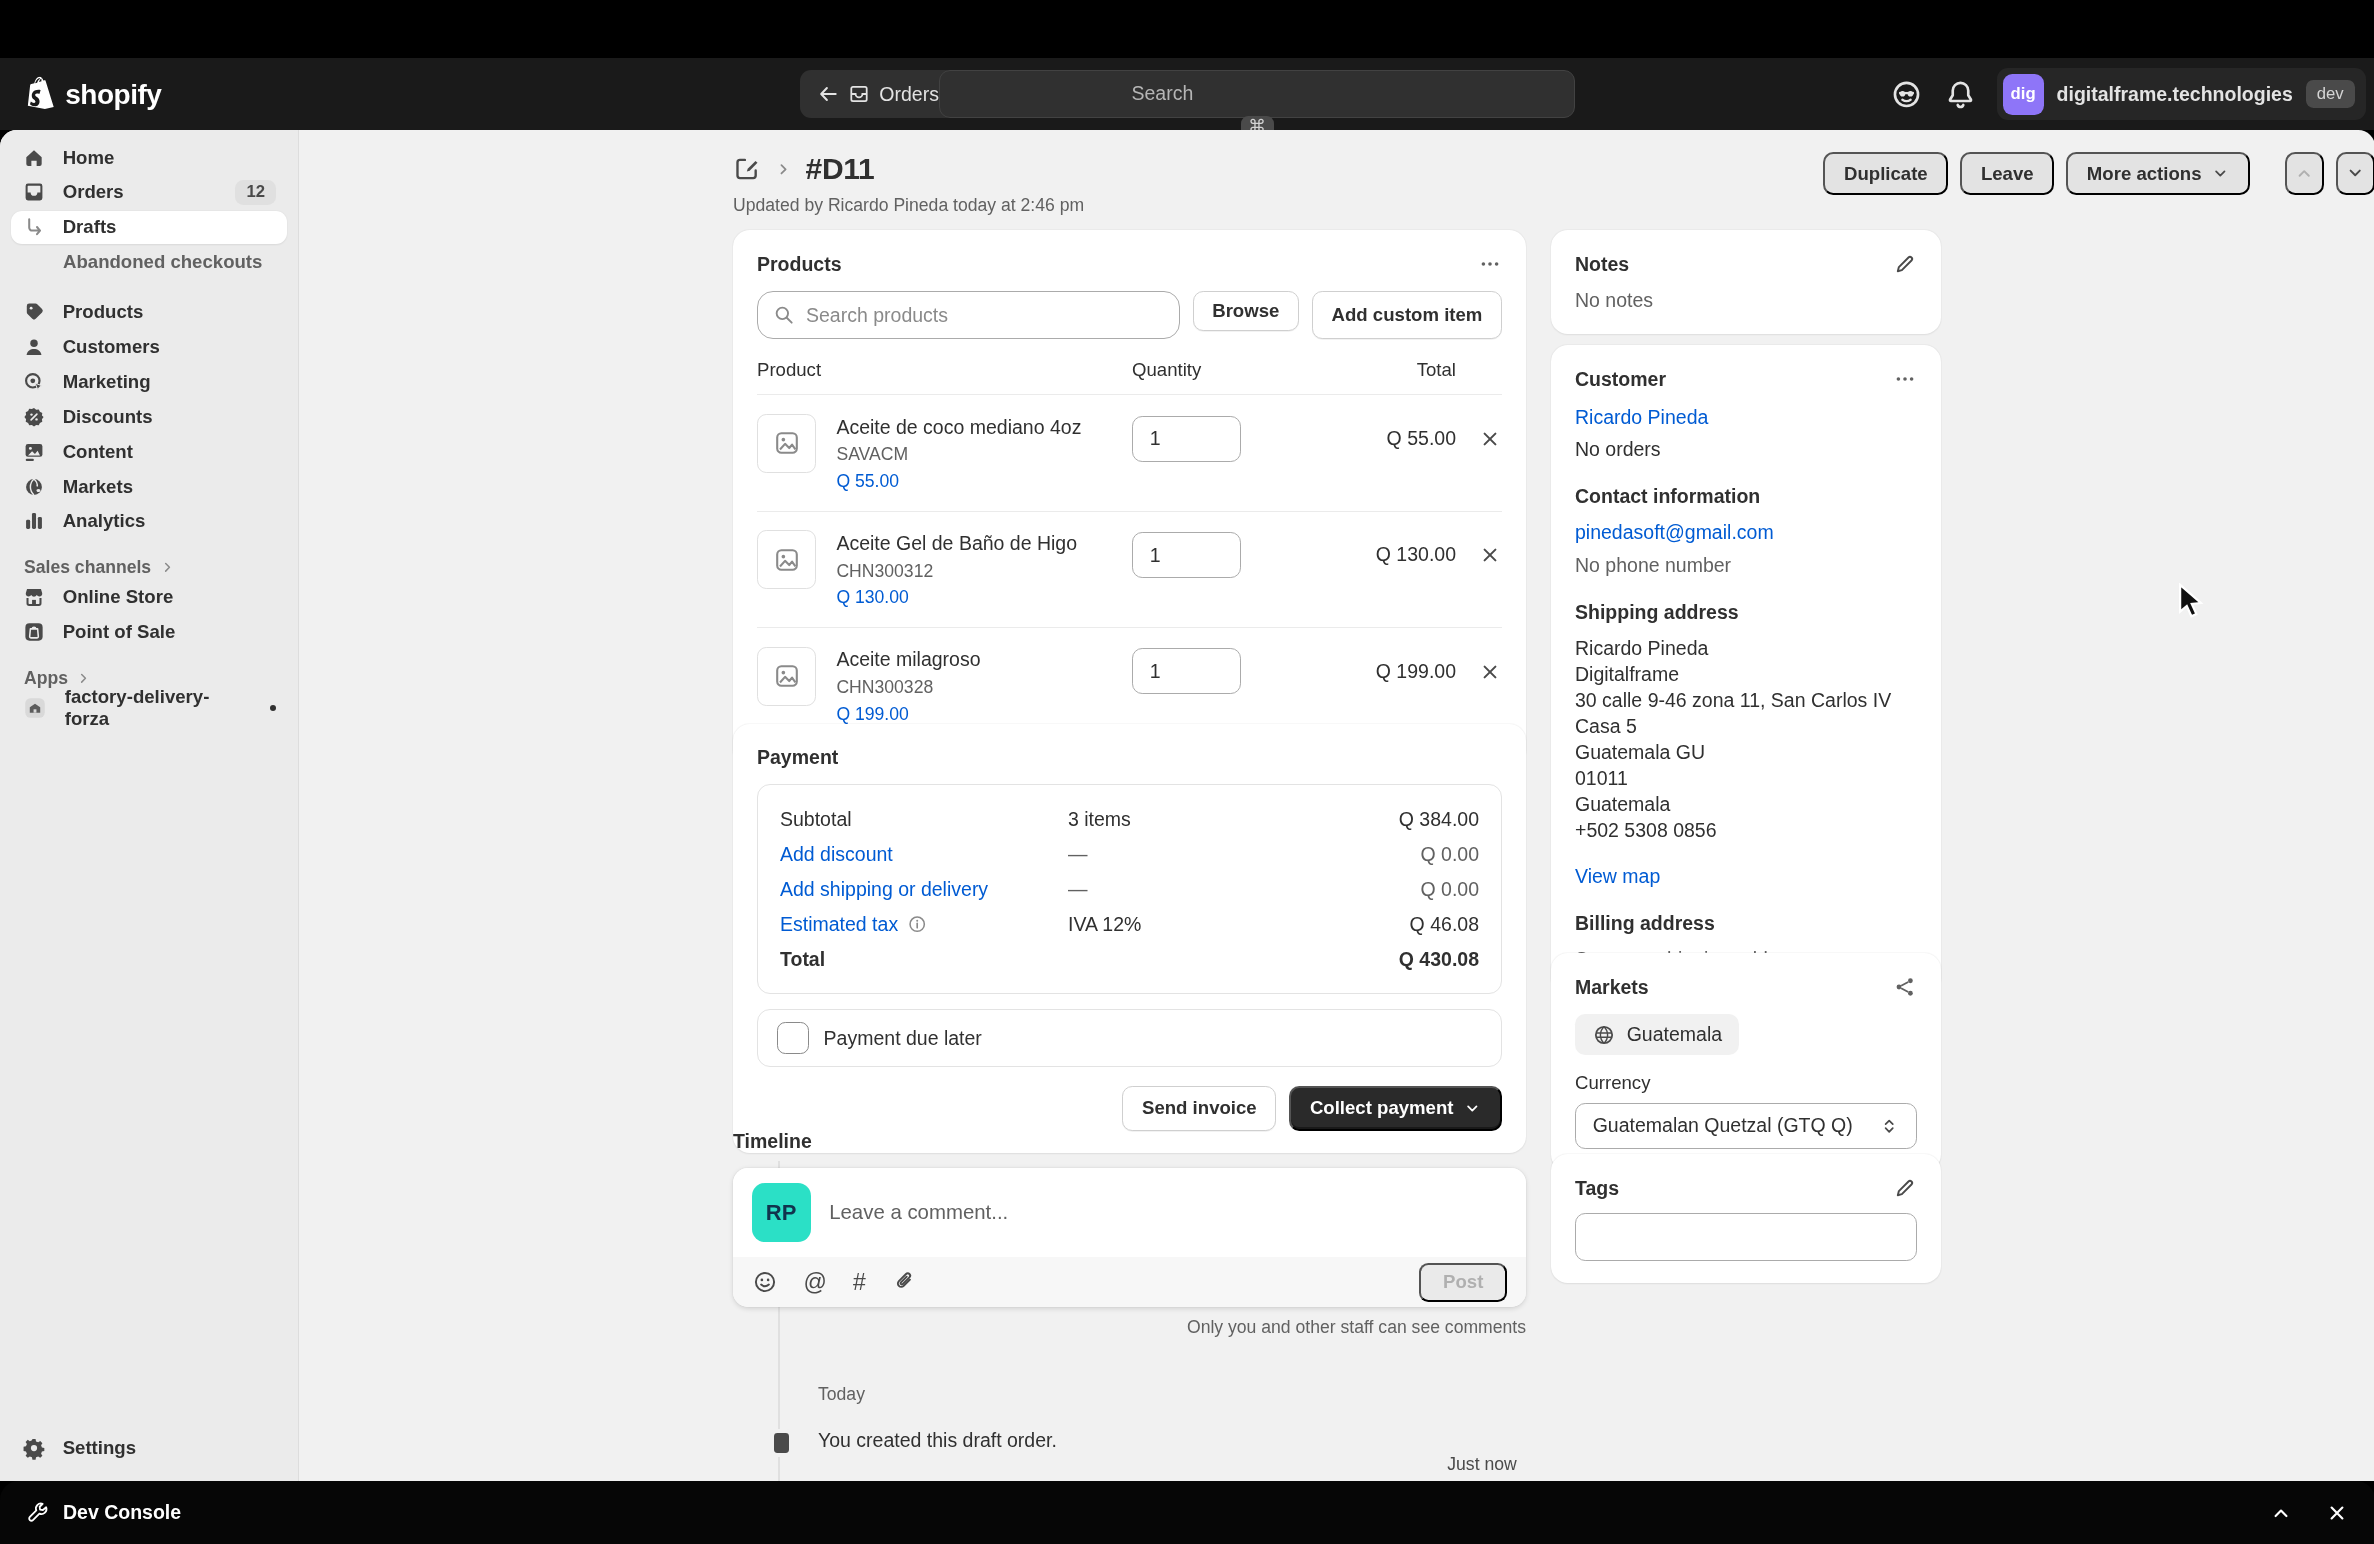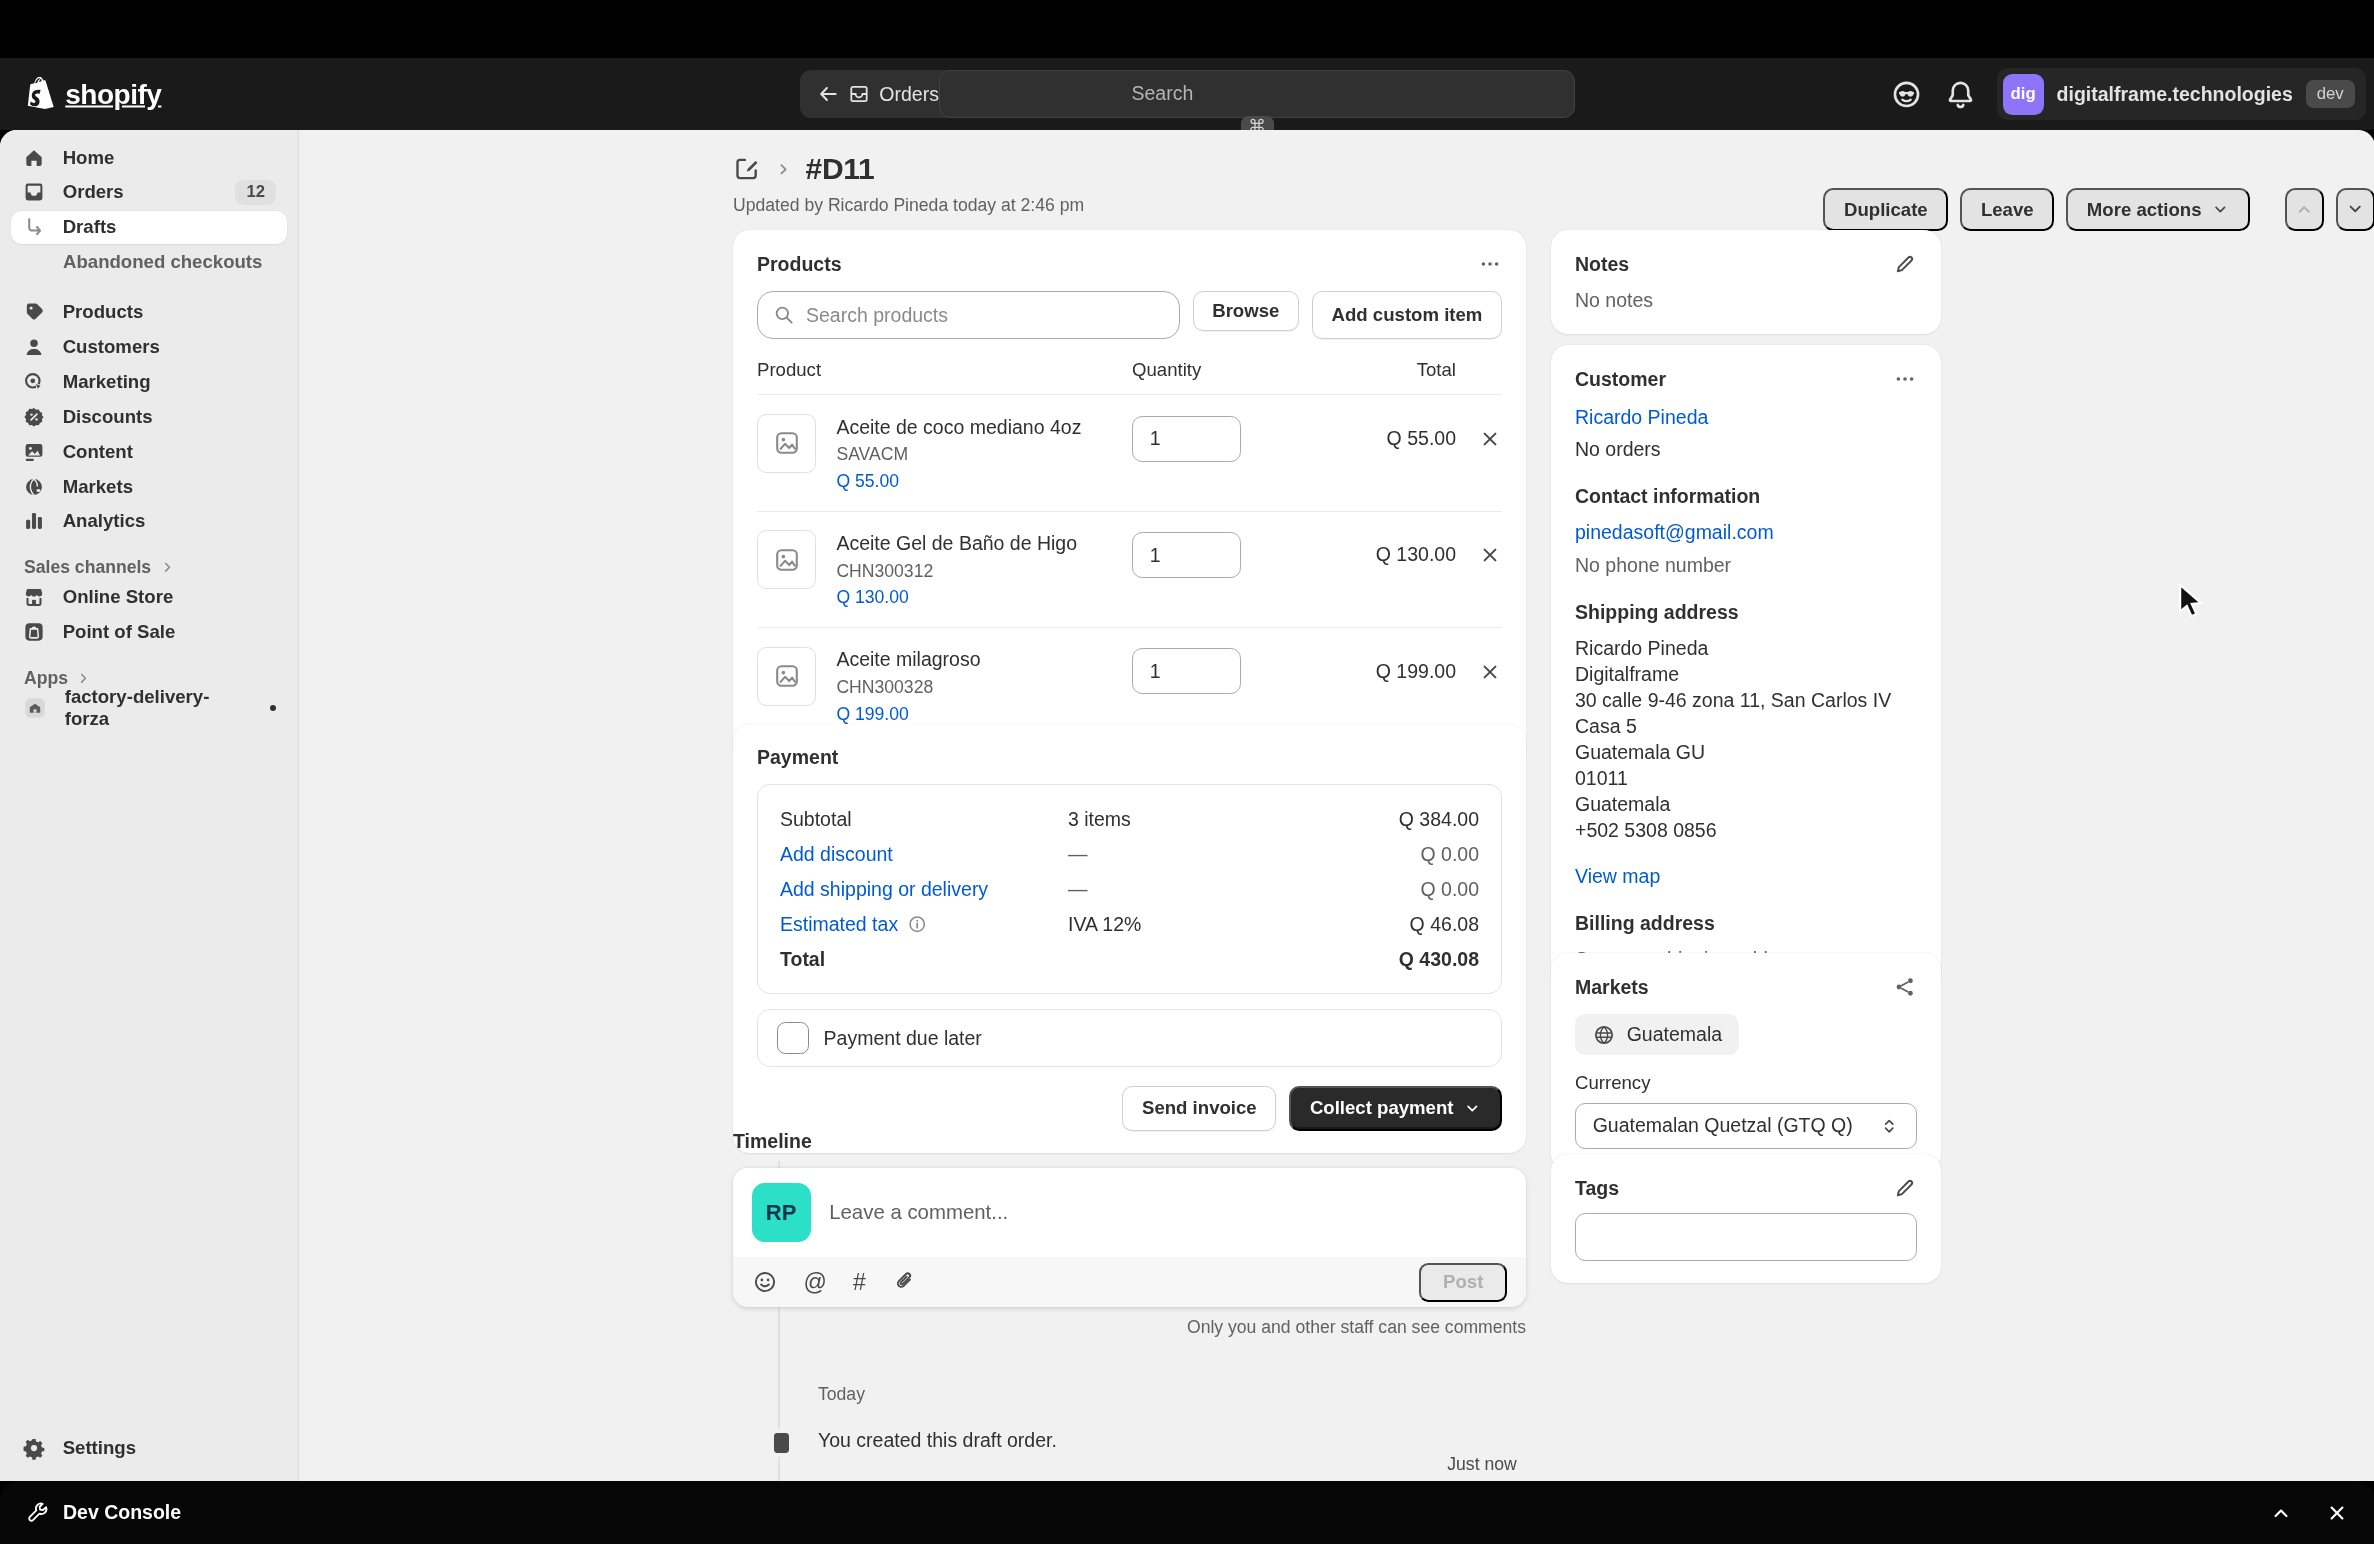--- a/index.html
+++ b/index.html
@@ -8,21 +8,21 @@
     font-family:"Liberation Sans","DejaVu Sans",sans-serif;
     color:#303030; background:#000; position:relative;
     -webkit-font-smoothing:antialiased;
   }
   .ic { display:block; }
 
   
   .topbar { position:absolute; top:0; left:0; width:2375px; height:130px; background:#000; }
   .topbar-inner { position:absolute; left:0; right:0; bottom:0; height:72px; background:#1a1a1a; }
   .brand { position:absolute; left:24px; top:50%; transform:translateY(-50%); display:flex; align-items:center; gap:9.3px; }
-  .brand-word { color:#fff; font-size:28px; font-weight:700; letter-spacing:-0.5px;text-decoration:underline; }
+  .brand-word { color:#fff; font-size:28px; font-weight:700; letter-spacing:-0.5px; }
   .tb-back { position:absolute; left:800px; top:50%; transform:translateY(-50%); height:48px;
     background:#303030; border-radius:11px; display:flex; align-items:center; gap:9.3px; padding:0 16.7px;
     color:#e3e3e3; font-size:19.5px; }
   .tb-search { position:absolute; left:939px; top:50%; transform:translateY(-50%); width:636px; height:48px;
     background:#303030; border:0.9px solid #424242; border-radius:11px; display:flex; align-items:center; padding:0 13px; gap:11px;flex-direction:column; }
   .tb-search input { flex:1; background:transparent; border:none; outline:none; color:#e3e3e3; font-size:19.5px; font-family:inherit; }
   .tb-search input::placeholder { color:#b5b5b5; }
   .kbd { min-width:33px; height:33px; border-radius:7.4px; background:#4a4a4a; color:#d4d4d4; font-size:17.6px;
     display:flex; align-items:center; justify-content:center; padding:0 7.4px; }
   .tb-right { position:absolute; right:9.3px; top:50%; transform:translateY(-50%); display:flex; align-items:center; gap:20.4px; }
@@ -51,21 +51,21 @@
   .nav-sub { padding-left:41px; }
   .app-dot { margin-left:auto; width:6.5px; height:6.5px; border-radius:50%; background:#303030; }
   .settings-item { position:absolute; bottom:15px; left:0; right:0; }
 
   
   .main { position:absolute; left:299px; top:0; right:0; bottom:0; }
   .page-head { position:absolute; left:434px; top:22px; width:1642px; }
   .crumb-row { display:flex; align-items:center; gap:13px; }
   .page-title { font-size:30px; font-weight:700; letter-spacing:-0.3px; }
   .page-sub { margin-top:9.3px; font-size:17.6px; color:#616161; }
-  .head-actions { position:absolute; right:0; top:0; display:flex; align-items:flex-end; gap:12px;margin-top:36px; }
+  .head-actions { position:absolute; right:0; top:0; display:flex; align-items:flex-end; gap:12px; }
   .btn { height:43px; border-radius:10.2px; display:inline-flex; align-items:center; justify-content:center;
     gap:9.3px; font-size:18.6px; font-weight:600; color:#303030; cursor:default; }
   .btn-gray { background:#e3e3e3; padding:0 18.6px; }
   .btn-icon { width:39px; padding:0; background:#e3e3e3; }
   .btn-white { background:#fff; border:0.9px solid #cfcfcf; box-shadow:0 0.9px 0 rgba(0,0,0,.05); padding:0 18.6px; }
   .btn-dark { background:#2a2a2a; color:#fff; padding:0 18.6px; box-shadow:inset 0 -1.9px 0 rgba(0,0,0,.4); }
   .btn-disabled { background:#eaeaea; color:#b0b0b0; padding:0 22px; }
 
   .card { position:absolute; background:#fff; border-radius:16.7px;
     box-shadow:0 0.9px 1.9px rgba(0,0,0,.07), 0 0 1.9px rgba(0,0,0,.06); }

